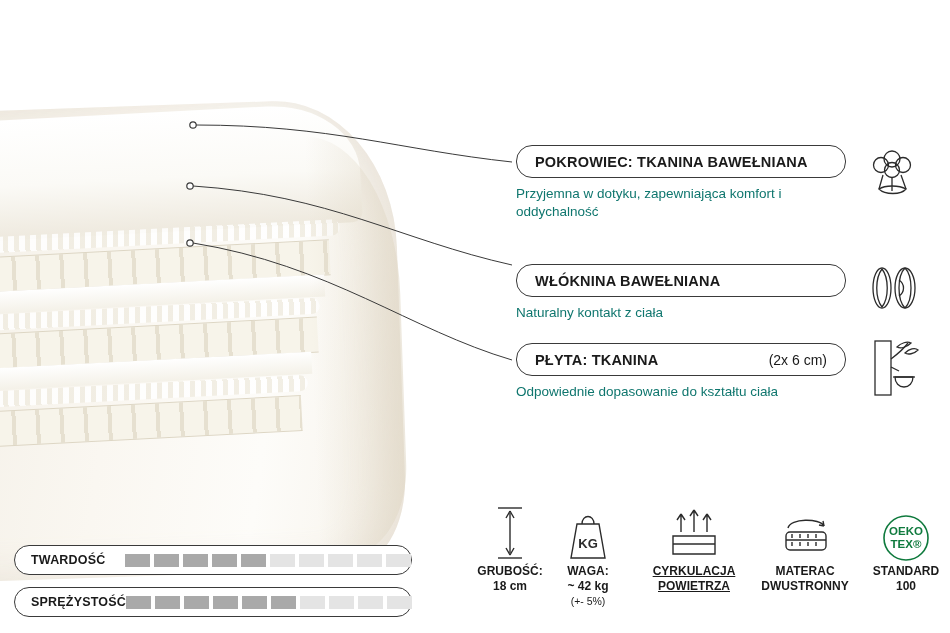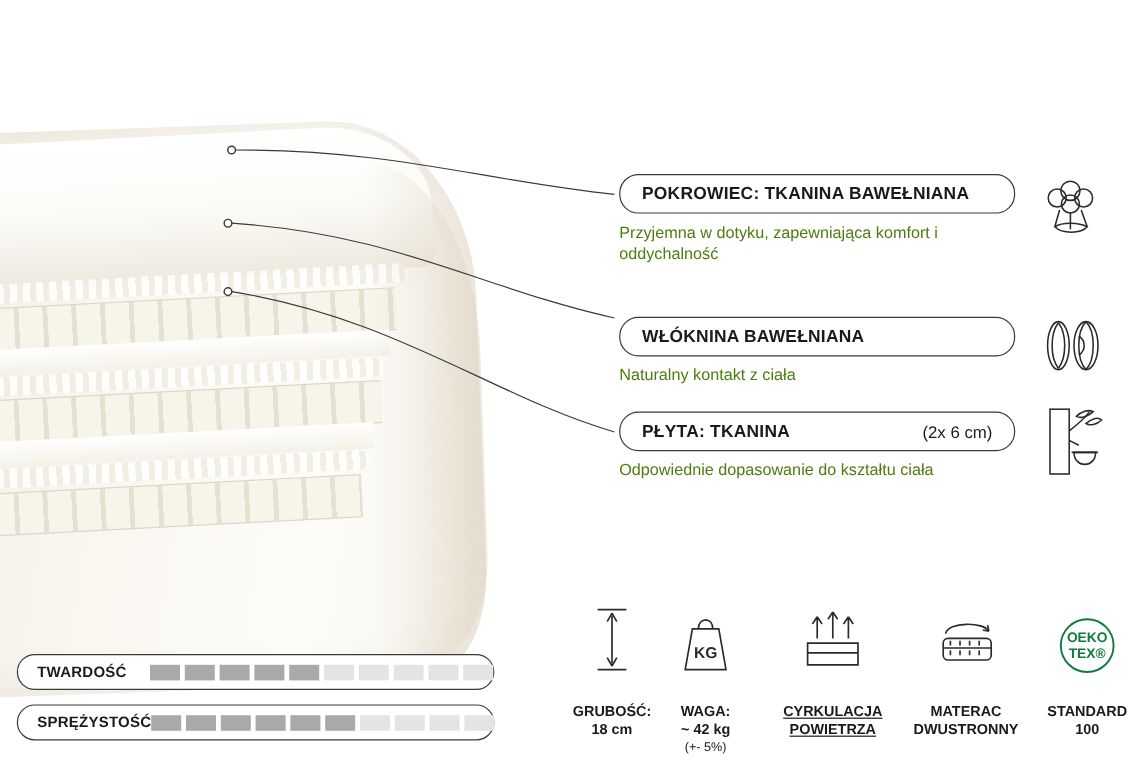--- a/index.html
+++ b/index.html
@@ -115,21 +115,21 @@
   }
   .feature-note {
     font-size: 14px;
     font-weight: normal;
     white-space: nowrap;
   }
   .feature-desc {
     margin-top: 7px;
     font-size: 13.5px;
     line-height: 1.35;
-    color: #4d7c0f;
+    color: #0f766e;
     max-width: 320px;
   }
   .feature-icon {
     position: absolute;
     left: 345px;
     top: -6px;
     width: 62px;
     height: 62px;
   }
 
@@ -172,21 +172,21 @@
   .spec-icon {
     height: 62px;
     display: flex;
     align-items: flex-end;
     justify-content: center;
   }
   .spec-label {
     font-size: 12px;
     font-weight: bold;
     line-height: 1.25;
-    margin-top: 24px;
+    margin-top: 2px;
     white-space: pre-line;
   }
   .spec-sub {
     font-size: 10.5px;
     font-weight: normal;
     margin-top: 1px;
   }
 </style>
 </head>
 <body>

